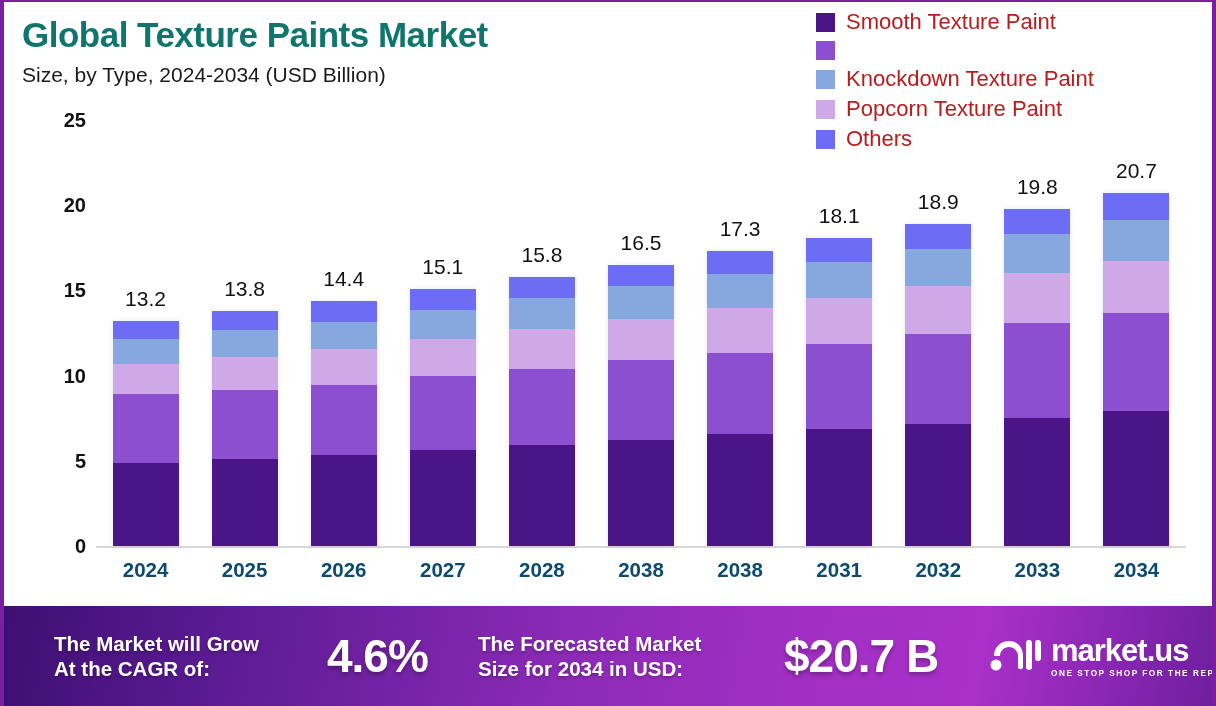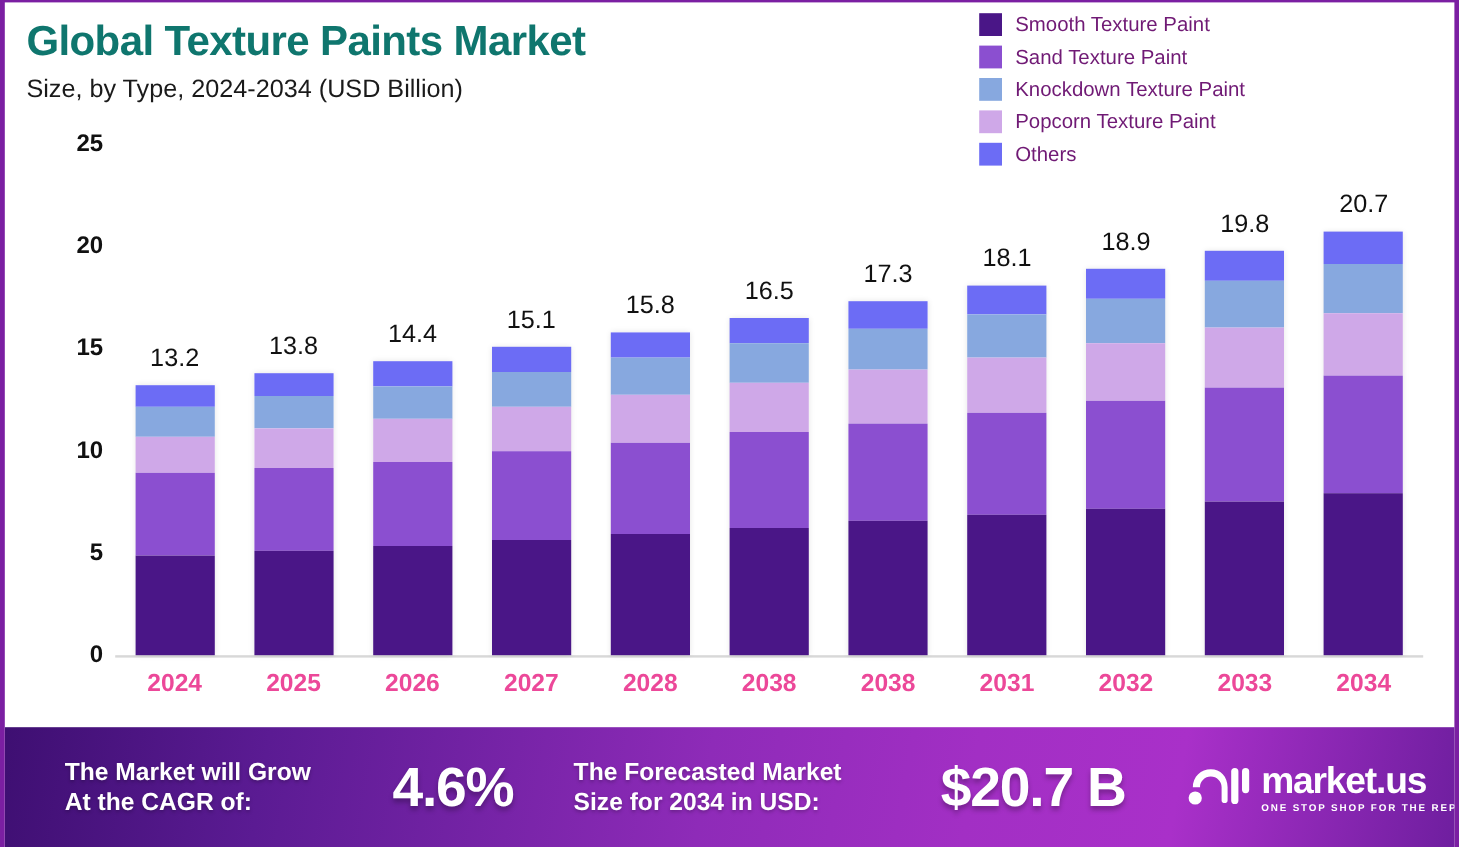--- a/index.html
+++ b/index.html
@@ -42,22 +42,22 @@
     position: absolute;
     left: 812px;
     top: 9px;
     display: flex;
     flex-direction: column;
     gap: 8px;
   }
   .legend-item { display: flex; align-items: center; gap: 11px; }
   .legend-swatch { width: 19px; height: 19px; flex: 0 0 19px; }
   .legend-label {
-    font-size: 17px;
-    color: #701a75;
+    font-size: 22px;
+    color: #b91c1c;
     white-space: nowrap;
     line-height: 1;
   }
 
   
   #plot {
     position: absolute;
     left: 0; top: 0;
     width: 1216px;
     height: 600px;
@@ -118,21 +118,21 @@
     color: #111111;
     white-space: nowrap;
   }
   .x-tick {
     position: absolute;
     left: 50%;
     transform: translateX(-50%);
     top: 438px;
     font-size: 20.5px;
     font-weight: bold;
-    color: #ec4899;
+    color: #0c4a6e;
     white-space: nowrap;
   }
 
   
   #banner {
     position: absolute;
     left: 0;
     bottom: 0;
     width: 1216px;
     height: 100px;
@@ -196,21 +196,20 @@
     <div id="chart-subtitle">Size, by Type, 2024-2034 (USD Billion)</div>
   </div>
 
   <div id="legend">
       <div class="legend-item">
         <span class="legend-swatch" style="background: rgb(74, 22, 135);"></span>
         <span class="legend-label">Smooth Texture Paint</span>
       </div>
       <div class="legend-item">
         <span class="legend-swatch" style="background: rgb(139, 79, 208);"></span>
-        <span class="legend-label">Sand Texture Paint</span>
       </div>
       <div class="legend-item">
         <span class="legend-swatch" style="background: rgb(135, 168, 223);"></span>
         <span class="legend-label">Knockdown Texture Paint</span>
       </div>
       <div class="legend-item">
         <span class="legend-swatch" style="background: rgb(207, 168, 232);"></span>
         <span class="legend-label">Popcorn Texture Paint</span>
       </div>
       <div class="legend-item">

